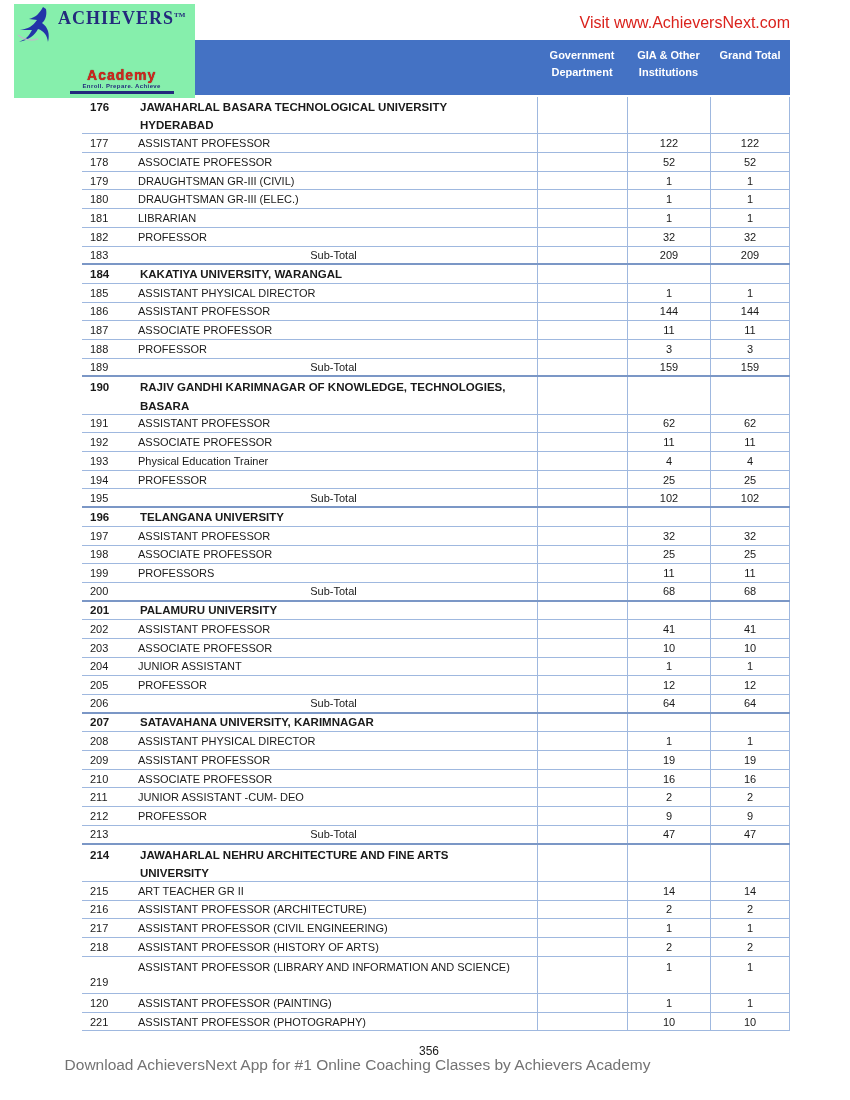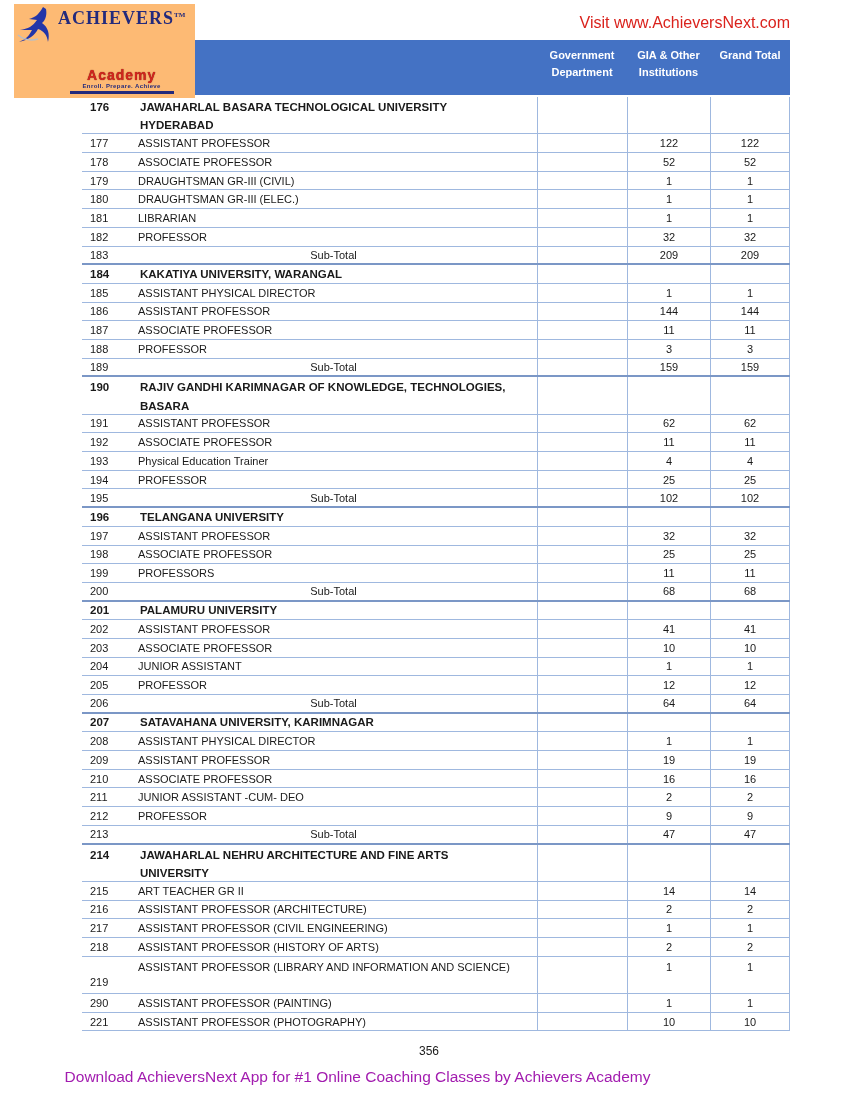--- a/index.html
+++ b/index.html
@@ -4,21 +4,21 @@
 <style>
   * { margin:0; padding:0; box-sizing:border-box; }
   html,body { background:#ffffff; }
   .page {
     position:relative; width:850px; height:1100px; background:#ffffff;
     font-family:"Liberation Sans", sans-serif; color:#1a1a1a; overflow:hidden;
   }
 
   
   .logo { position:absolute; top:4px; left:14px; display:flex; align-items:flex-start;
-          background:#fdba74; padding:2px 10px 4px 2px; z-index:3; }
+          background:#86efac; padding:2px 10px 4px 2px; z-index:3; }
   .logo-bird { width:40px; height:40px; margin-right:2px; }
   .logo-text { display:flex; flex-direction:column; align-items:center; }
   .logo-name { font-family:"Liberation Serif", serif; font-weight:bold; color:#232a7c;
                font-size:18px; letter-spacing:1px; line-height:18px; }
   .logo-name sup { font-size:7px; letter-spacing:0; }
   .logo-academy { font-weight:bold; color:#d3251c; font-size:14px; line-height:13px;
                   letter-spacing:1px; text-shadow:0 0 1px #5a0d0a;margin-top:42px; }
   .logo-tagline { font-size:6px; font-weight:bold; color:#232a7c; line-height:8px; letter-spacing:.4px; }
   .logo-underline { width:104px; height:3px; background:#232a7c; margin-top:1px; }
 
@@ -52,21 +52,21 @@
 
   .row.university .c-name { padding-left:10px; }
   .row.subtotal .c-name { justify-content:center; padding-left:0; }
   .row.tall .cell { align-items:flex-start; padding-top:1px; }
   .row.num-bottom .c-sl { align-items:flex-end; padding-bottom:2px; }
 
   
   .page-number { position:absolute; top:1044px; left:4px; width:850px; text-align:center;
                  font-size:12px; color:#1a1a1a; z-index:1; }
   .footer-red { position:absolute; top:1056px; left:0; width:715px; text-align:center;
-                font-size:15.5px; color:#a21caf; z-index:2;margin-top:12px; }
+                font-size:15.5px; color:#737373; z-index:2; }
 </style>
 </head>
 <body>
 
 <div class="page">
 
   <div class="logo">
     <svg class="logo-bird" viewBox="0 0 40 40" xmlns="http://www.w3.org/2000/svg">
       <path d="M27 1 C23 8 20 11 13 13 L21 14 C17 20 12 23 4 24 L16 24 C13 30 10 33 3 36 C13 34 19 29 22 23 C28 25 31 29 32 36 C34 28 32 21 26 17 C30 14 31 8 30 3 Z" fill="#2335a8"></path>
       <path d="M2 29 C8 34 15 35 22 33" stroke="#b9bec6" stroke-width="1.5" fill="none"></path>
@@ -398,21 +398,21 @@
           <div class="cell c-tot">2</div>
         </div>
         <div class="row position tall num-bottom">
           <div class="cell c-sl">219</div>
           <div class="cell c-name">ASSISTANT PROFESSOR (LIBRARY AND INFORMATION AND SCIENCE)</div>
           <div class="cell c-gov"></div>
           <div class="cell c-gia">1</div>
           <div class="cell c-tot">1</div>
         </div>
         <div class="row position">
-          <div class="cell c-sl">290</div>
+          <div class="cell c-sl">120</div>
           <div class="cell c-name">ASSISTANT PROFESSOR (PAINTING)</div>
           <div class="cell c-gov"></div>
           <div class="cell c-gia">1</div>
           <div class="cell c-tot">1</div>
         </div>
         <div class="row position">
           <div class="cell c-sl">221</div>
           <div class="cell c-name">ASSISTANT PROFESSOR (PHOTOGRAPHY)</div>
           <div class="cell c-gov"></div>
           <div class="cell c-gia">10</div>

